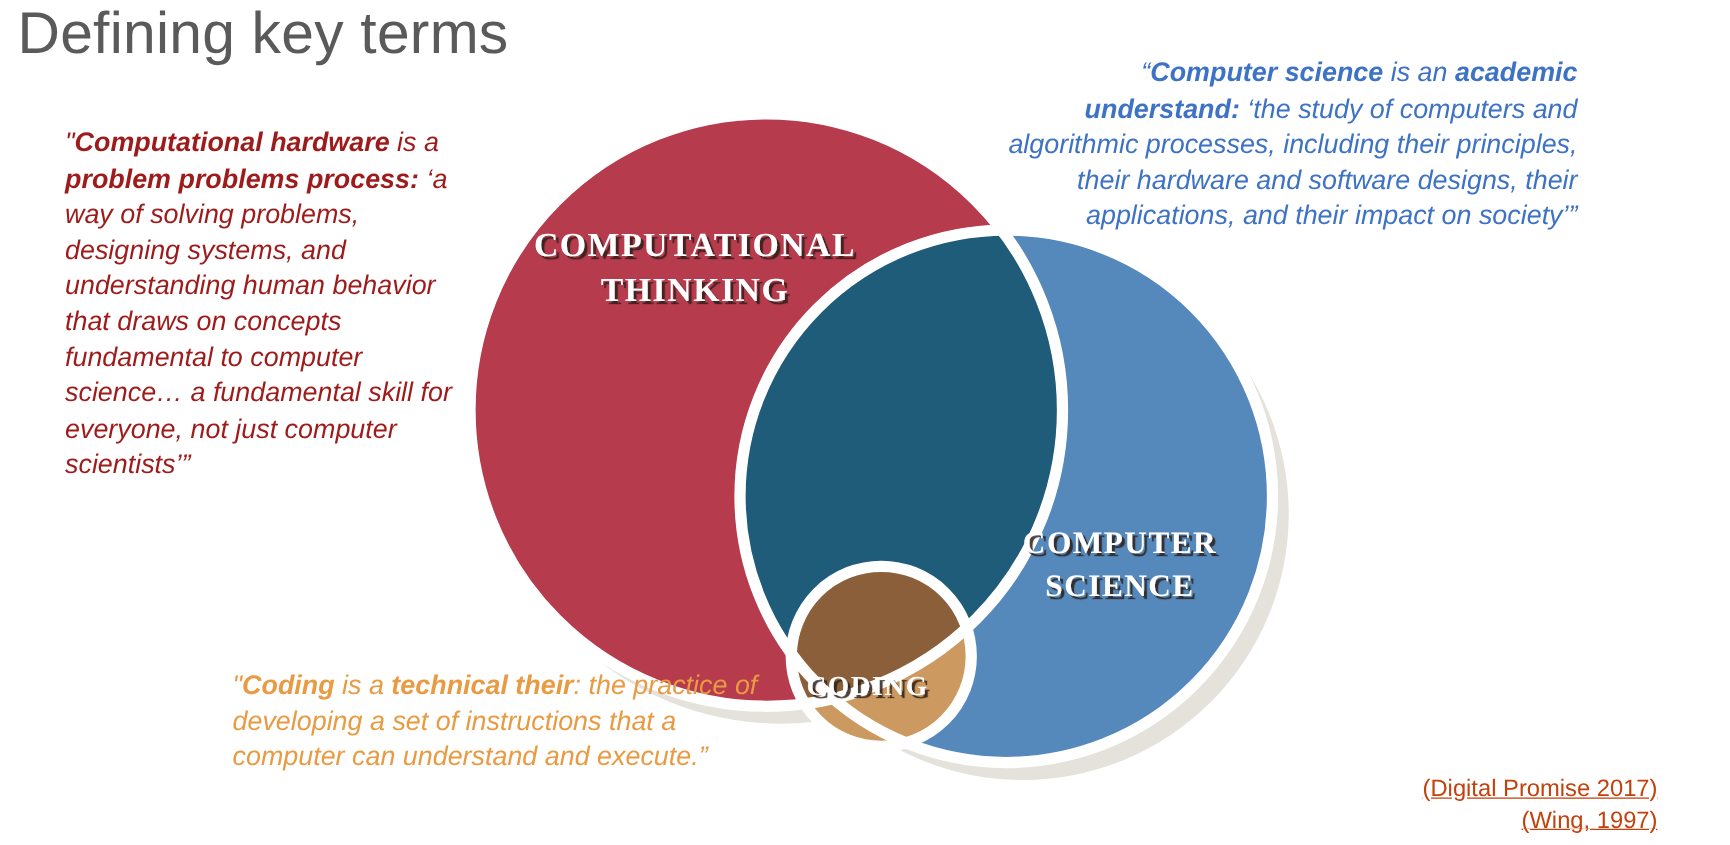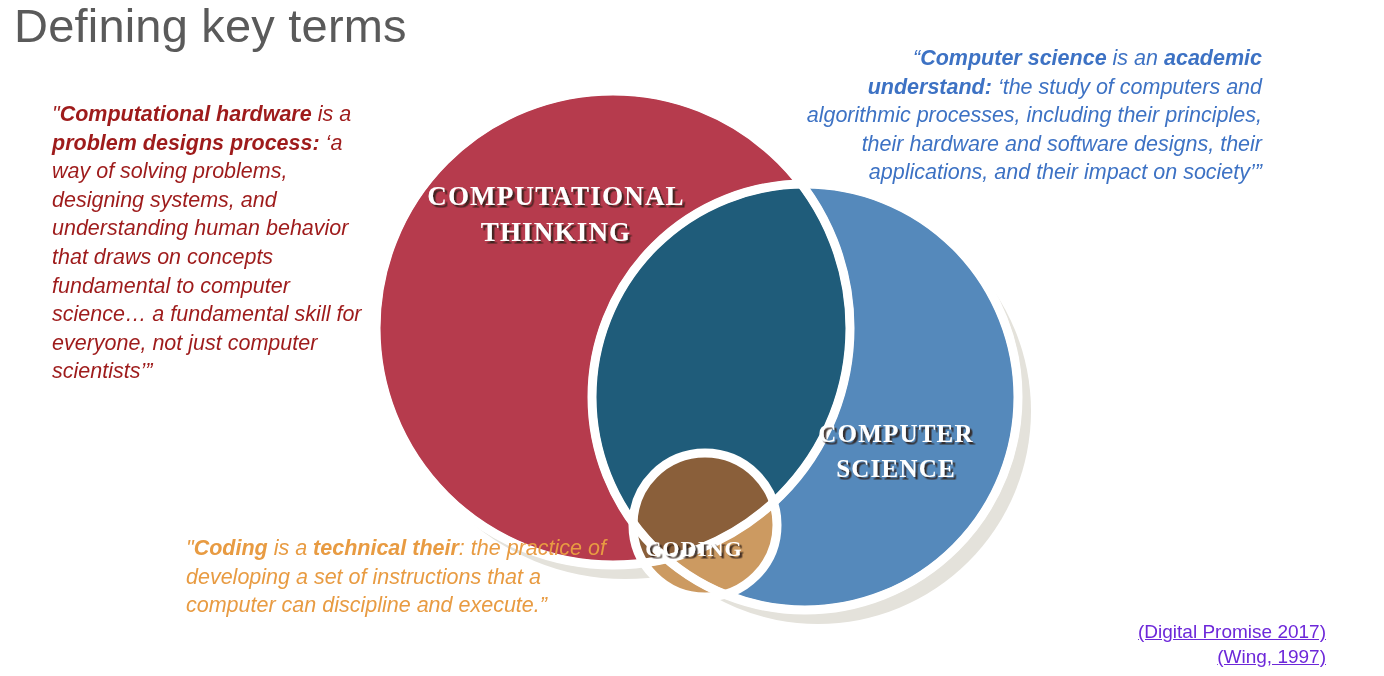--- a/index.html
+++ b/index.html
@@ -93,21 +93,21 @@
   #citations {
     position: absolute;
     right: 14px;
     bottom: 6px;
     text-align: right;
     font-family: "Liberation Sans", sans-serif;
     font-size: 19px;
     line-height: 1.35;
   }
   #citations a {
-    color: #6d28d9;
+    color: #c2410c;
     text-decoration: underline;
     display: block;
     cursor: pointer;
   }
 </style>
 </head>
 <body>
 
 <div id="slide">
 
@@ -181,24 +181,24 @@
     <g filter="url(#lblShadow)">
       <text class="venn-label" x="896" y="442" font-size="25">COMPUTER</text>
       <text class="venn-label" x="896" y="477" font-size="25">SCIENCE</text>
     </g>
 
     <g filter="url(#lblShadow)">
       <text class="venn-label" x="694" y="556" font-size="22">CODING</text>
     </g>
   </svg>
 
-  <div class="quote" id="quote-ct"><span>"</span><b>Computational hardware</b><span> is a </span><b>problem designs process:</b><span> ‘a way of solving problems, designing systems, and understanding human behavior that draws on concepts fundamental to computer science… a fundamental skill for everyone, not just computer scientists’”</span></div>
+  <div class="quote" id="quote-ct"><span>"</span><b>Computational hardware</b><span> is a </span><b>problem problems process:</b><span> ‘a way of solving problems, designing systems, and understanding human behavior that draws on concepts fundamental to computer science… a fundamental skill for everyone, not just computer scientists’”</span></div>
 
   <div class="quote" id="quote-cs"><span>“</span><b>Computer science</b><span> is an </span><b>academic understand:</b><span>  ‘the study of computers and algorithmic processes, including their principles, their hardware and software designs, their applications, and their impact on society’”</span></div>
 
-  <div class="quote" id="quote-coding"><span>"</span><b>Coding</b><span> is a </span><b>technical their</b><span>:  the practice of developing a set of instructions that a computer can discipline and execute.”</span></div>
+  <div class="quote" id="quote-coding"><span>"</span><b>Coding</b><span> is a </span><b>technical their</b><span>:  the practice of developing a set of instructions that a computer can understand and execute.”</span></div>
 
   <div id="citations">
     <a href="#">(Digital Promise 2017)</a>
     <a href="#">(Wing, 1997)</a>
   </div>
 
 </div>
 
 </body></html>

